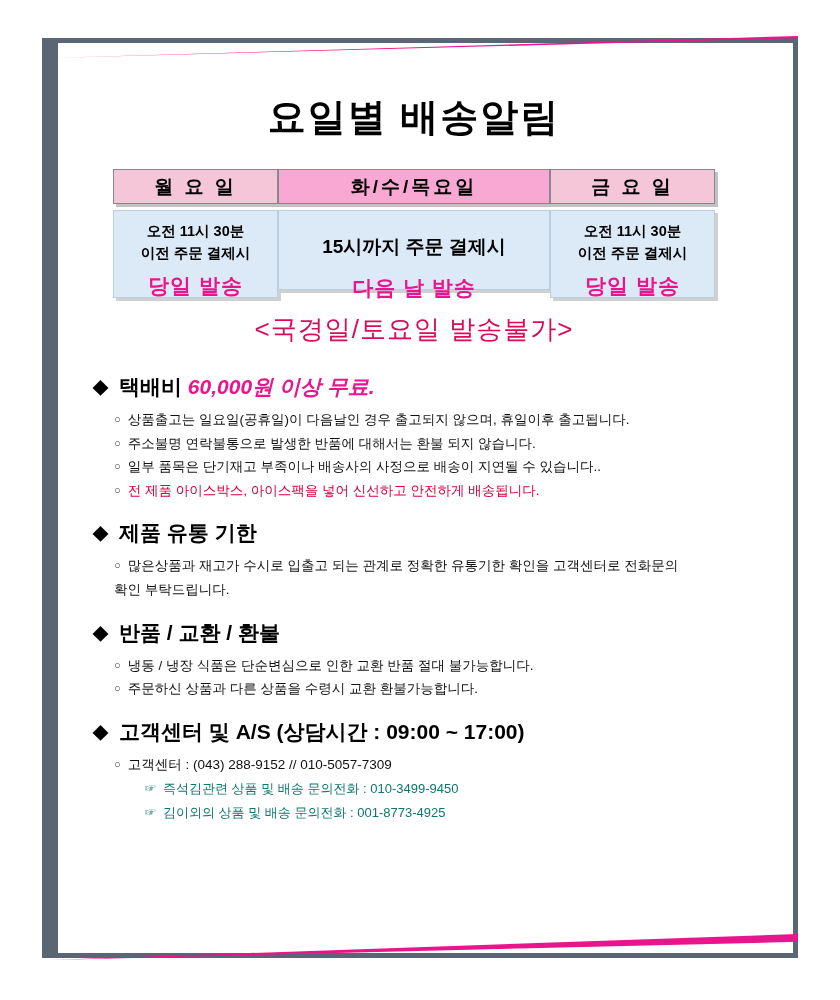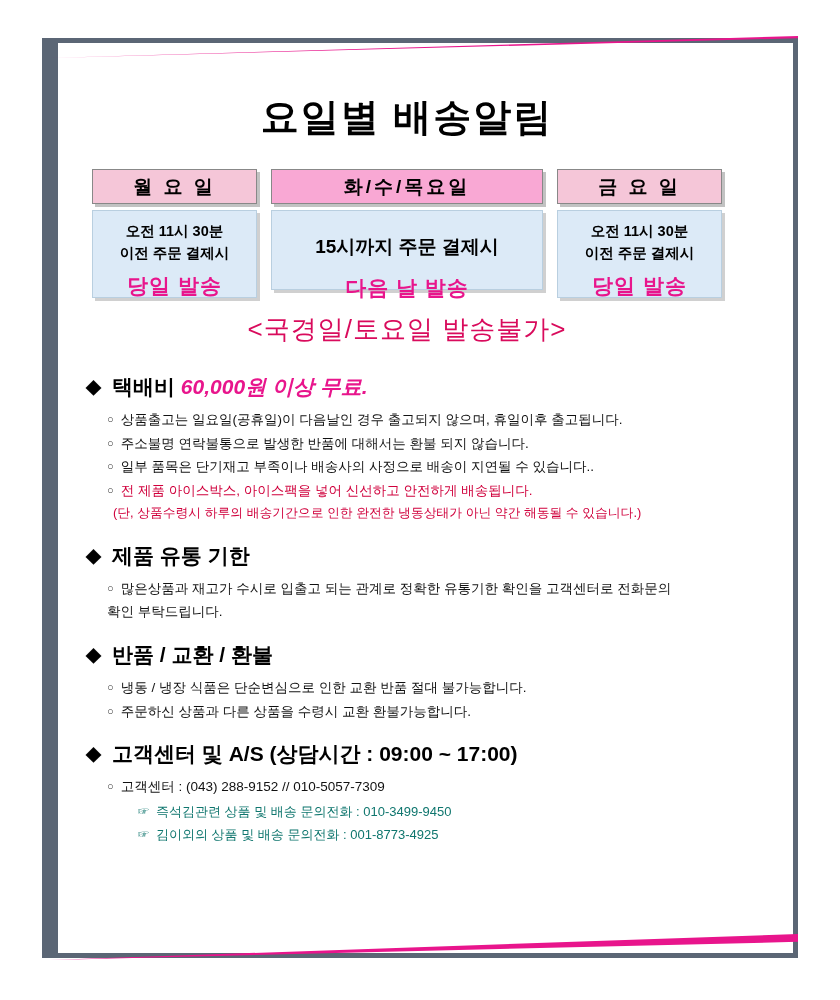--- a/index.html
+++ b/index.html
@@ -71,21 +71,21 @@
     left: 8px;
     bottom: -2px;
     width: 748px;
     height: 26px;
     background: #e8158c;
     clip-path: polygon(0 100%, 100% 0, 100% 30%, 0 100%);
   }
 
   .content {
     position: absolute;
-    left: 43px;
+    left: 50px;
     top: 60px;
     width: 728px;
     height: 880px;
   }
 
   
   .doc-title {
     text-align: center;
     font-size: 38px;
     font-weight: bold;
@@ -94,21 +94,20 @@
     margin-top: 32px;
     margin-bottom: 26px;
     font-family: "Liberation Sans", sans-serif;
   }
 
   
   .day-row {
     display: flex;
     justify-content: center;
     align-items: flex-start;
-    gap: 14px;
     margin-bottom: 6px;
   }
   .day-col {
     display: flex;
     flex-direction: column;
   }
   .day-col.narrow { width: 165px; }
   .day-col.wide { width: 272px; }
 
   .day-header {
@@ -304,21 +303,20 @@
         </li>
         <li class="bullet-item">
           <span class="bullet-mark">○</span>
           <span>일부 품목은 단기재고 부족이나 배송사의 사정으로 배송이 지연될 수 있습니다..</span>
         </li>
         <li class="bullet-item red">
           <span class="bullet-mark">○</span>
           <span>전 제품 아이스박스, 아이스팩을 넣어 신선하고 안전하게 배송됩니다.</span>
         </li>
       </ul>
-      <div class="sub-note">(단, 상품수령시 하루의 배송기간으로 인한 완전한 냉동상태가 아닌 약간 해동될 수 있습니다.)</div>
     </div>
 
     <div class="section">
       <div class="section-head">
         <span class="diamond">◆</span>
         <span class="section-title">제품 유통 기한</span>
       </div>
       <ul class="bullet-list">
         <li class="bullet-item">
           <span class="bullet-mark">○</span>

